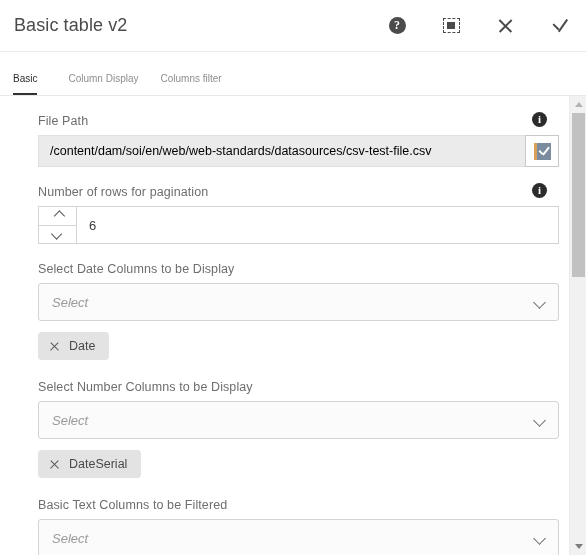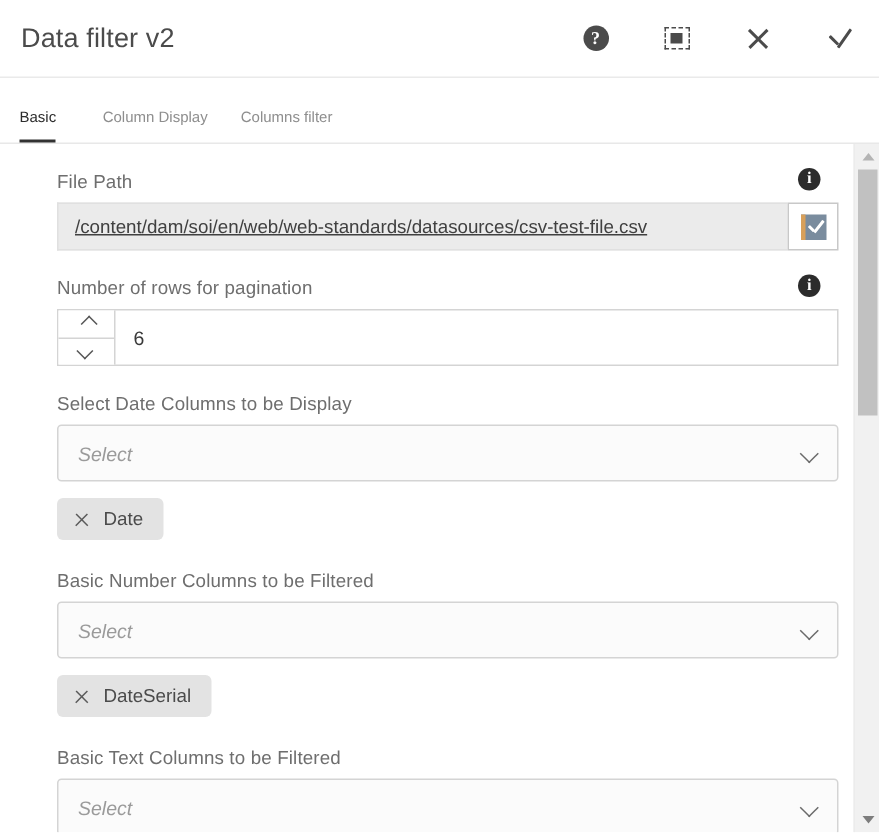--- a/index.html
+++ b/index.html
@@ -153,24 +153,24 @@
 
   
   .filepath-row { display: flex; align-items: stretch; }
   .filepath-input {
     flex: 1;
     height: 32px;
     background: #ebebeb;
     border: 1px solid #e0e0e0;
     border-right: none;
     font-size: 12.5px;
-    color: #404040;
+    color: #000000;
     padding: 0 11px;
     display: flex; align-items: center;
-    overflow: hidden; white-space: nowrap; text-decoration: underline;
+    overflow: hidden; white-space: nowrap;
   }
   .filepath-btn {
     width: 34px; height: 32px;
     border: 1px solid #c8c8c8;
     background: #ffffff;
     display: flex; align-items: center; justify-content: center;
     cursor: pointer;
   }
   .cb-glyph {
     position: relative;
@@ -299,21 +299,21 @@
     background: #c1c1c1;
     cursor: pointer;
   }
 </style>
 </head>
 <body>
 
 <div id="app">
 
   <div class="header">
-    <div class="header-title">Data filter v2</div>
+    <div class="header-title">Basic table v2</div>
     <div class="header-actions">
       <div class="hdr-btn">
         <span class="ico-help">?</span>
       </div>
       <div class="hdr-btn">
         <span class="ico-full">
             <i></i>
           </span>
       </div>
       <div class="hdr-btn">
@@ -375,21 +375,21 @@
         </div>
       </div>
       <div class="chips">
         <span class="chip">
           <span class="chip-x"></span>
           <span>Date</span>
         </span>
       </div>
 
       <div class="field tight">
-        <label class="flabel">Basic Number Columns to be Filtered</label>
+        <label class="flabel">Select Number Columns to be Display</label>
         <div class="sel">
           <span class="sel-ph">Select</span>
           <span class="sel-chev"></span>
         </div>
       </div>
       <div class="chips">
         <span class="chip">
           <span class="chip-x"></span>
           <span>DateSerial</span>
         </span>

